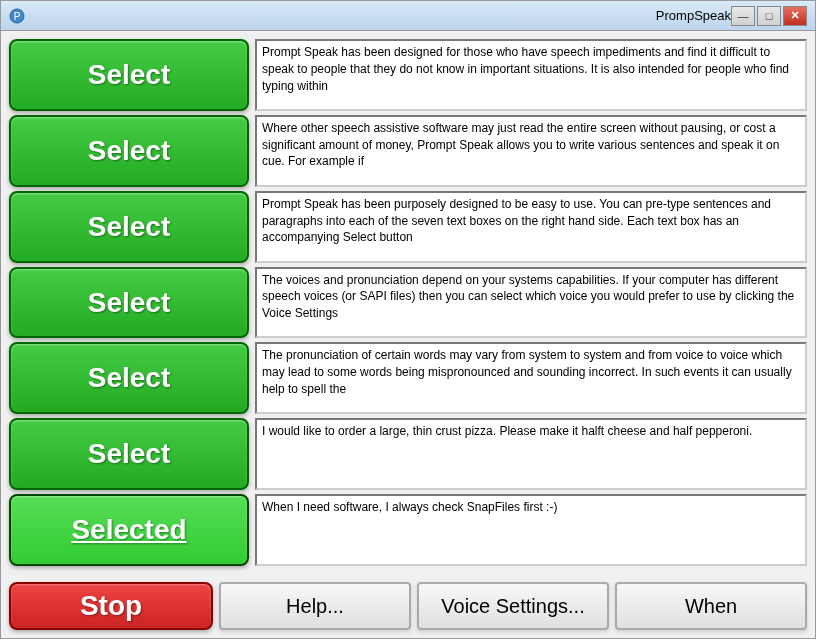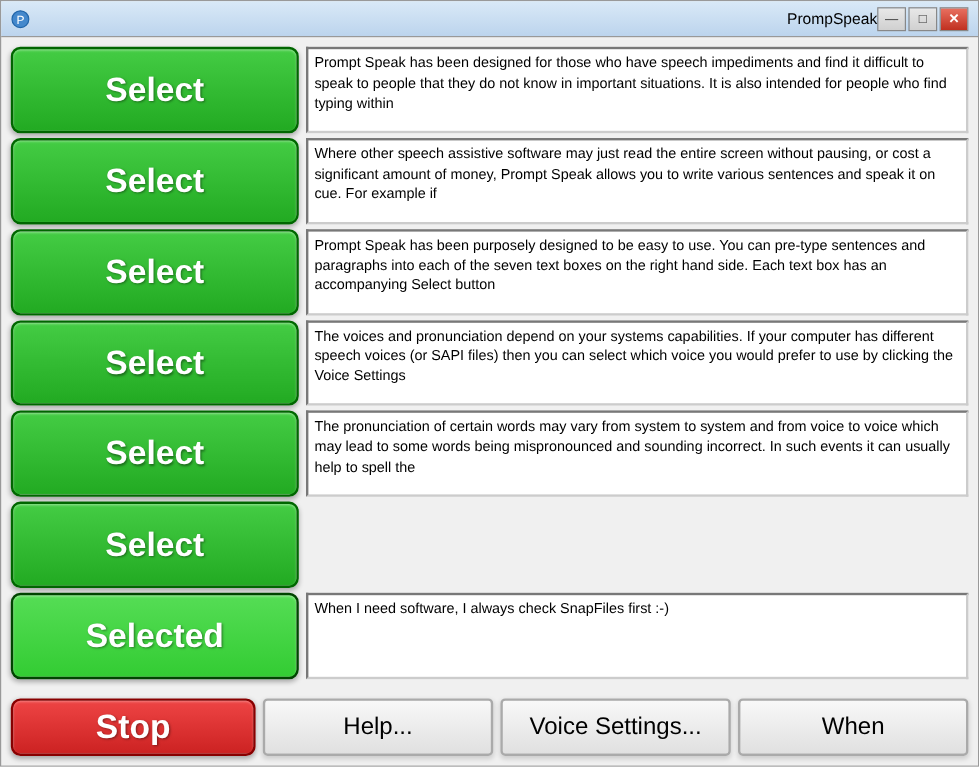--- a/index.html
+++ b/index.html
@@ -98,20 +98,21 @@
       font-size: 28px;
       font-weight: bold;
       cursor: pointer;
       text-shadow: 1px 1px 2px rgba(0,0,0,0.4);
       box-shadow: inset 0 1px 2px rgba(255,255,255,0.4), 0 2px 4px rgba(0,0,0,0.3);
     }
 
     .select-btn.selected {
       background: linear-gradient(to bottom, #55dd55, #33cc33);
       border-color: #004400;
+      text-decoration: underline;
     }
 
     .text-area-wrapper {
       flex: 1;
       position: relative;
     }
 
     .text-area-wrapper textarea {
       width: 100%;
       height: 100%;
@@ -194,20 +195,21 @@
       <div class="row">
         <button class="select-btn">Select</button>
         <div class="text-area-wrapper"><textarea style="">The voices and pronunciation depend on your systems capabilities. If your computer has different speech voices (or SAPI files) then you can select which voice you would prefer to use by clicking the Voice Settings</textarea></div>
       </div>
       <div class="row">
         <button class="select-btn">Select</button>
         <div class="text-area-wrapper"><textarea style="">The pronunciation of certain words may vary from system to system and from voice to voice which may lead to some words being mispronounced and sounding incorrect. In such events it can usually help to spell the</textarea></div>
       </div>
       <div class="row">
         <button class="select-btn">Select</button>
+        <div class="text-area-wrapper"><textarea style="">I would like to order a large, thin crust pizza. Please make it halft cheese and half pepperoni.</textarea></div>
       </div>
       <div class="row">
         <button class="select-btn selected">Selected</button>
         <div class="text-area-wrapper"><textarea style="">When I need software, I always check SnapFiles first :-)</textarea></div>
       </div>
     </div>
 
   <div class="bottom-bar">
     <button class="stop-btn">Stop</button>
     <button class="bottom-action-btn">Help...</button>

